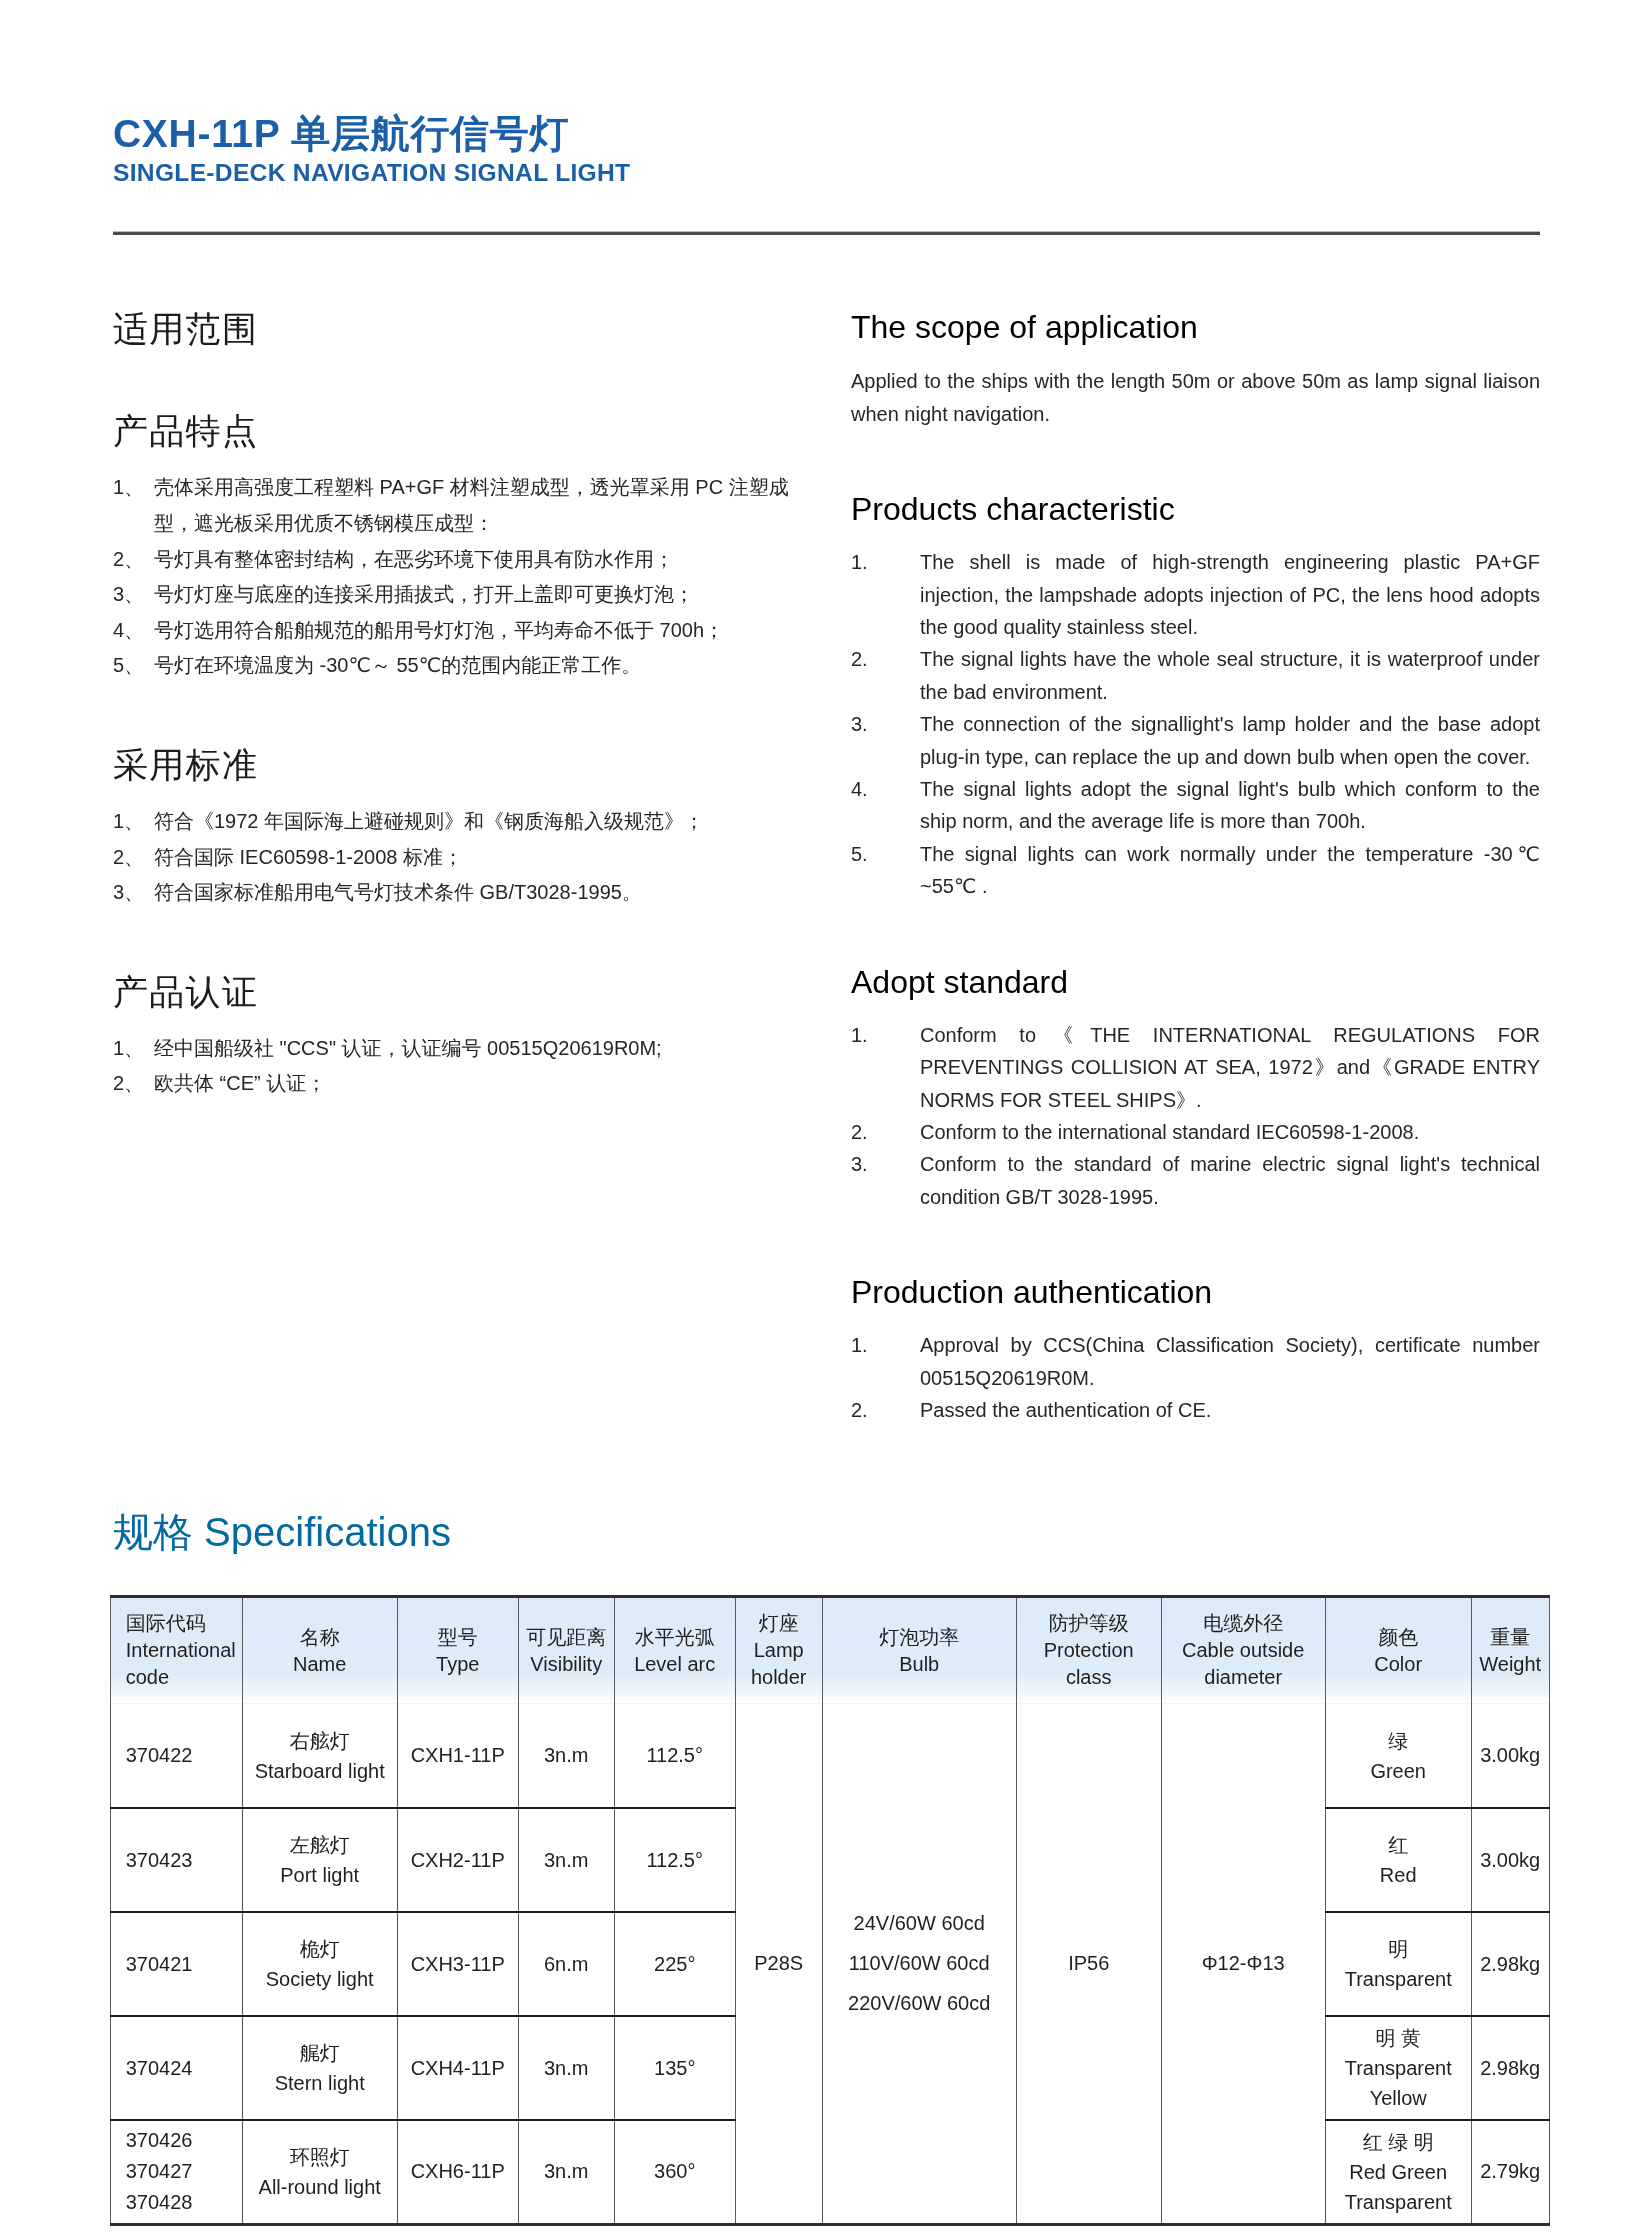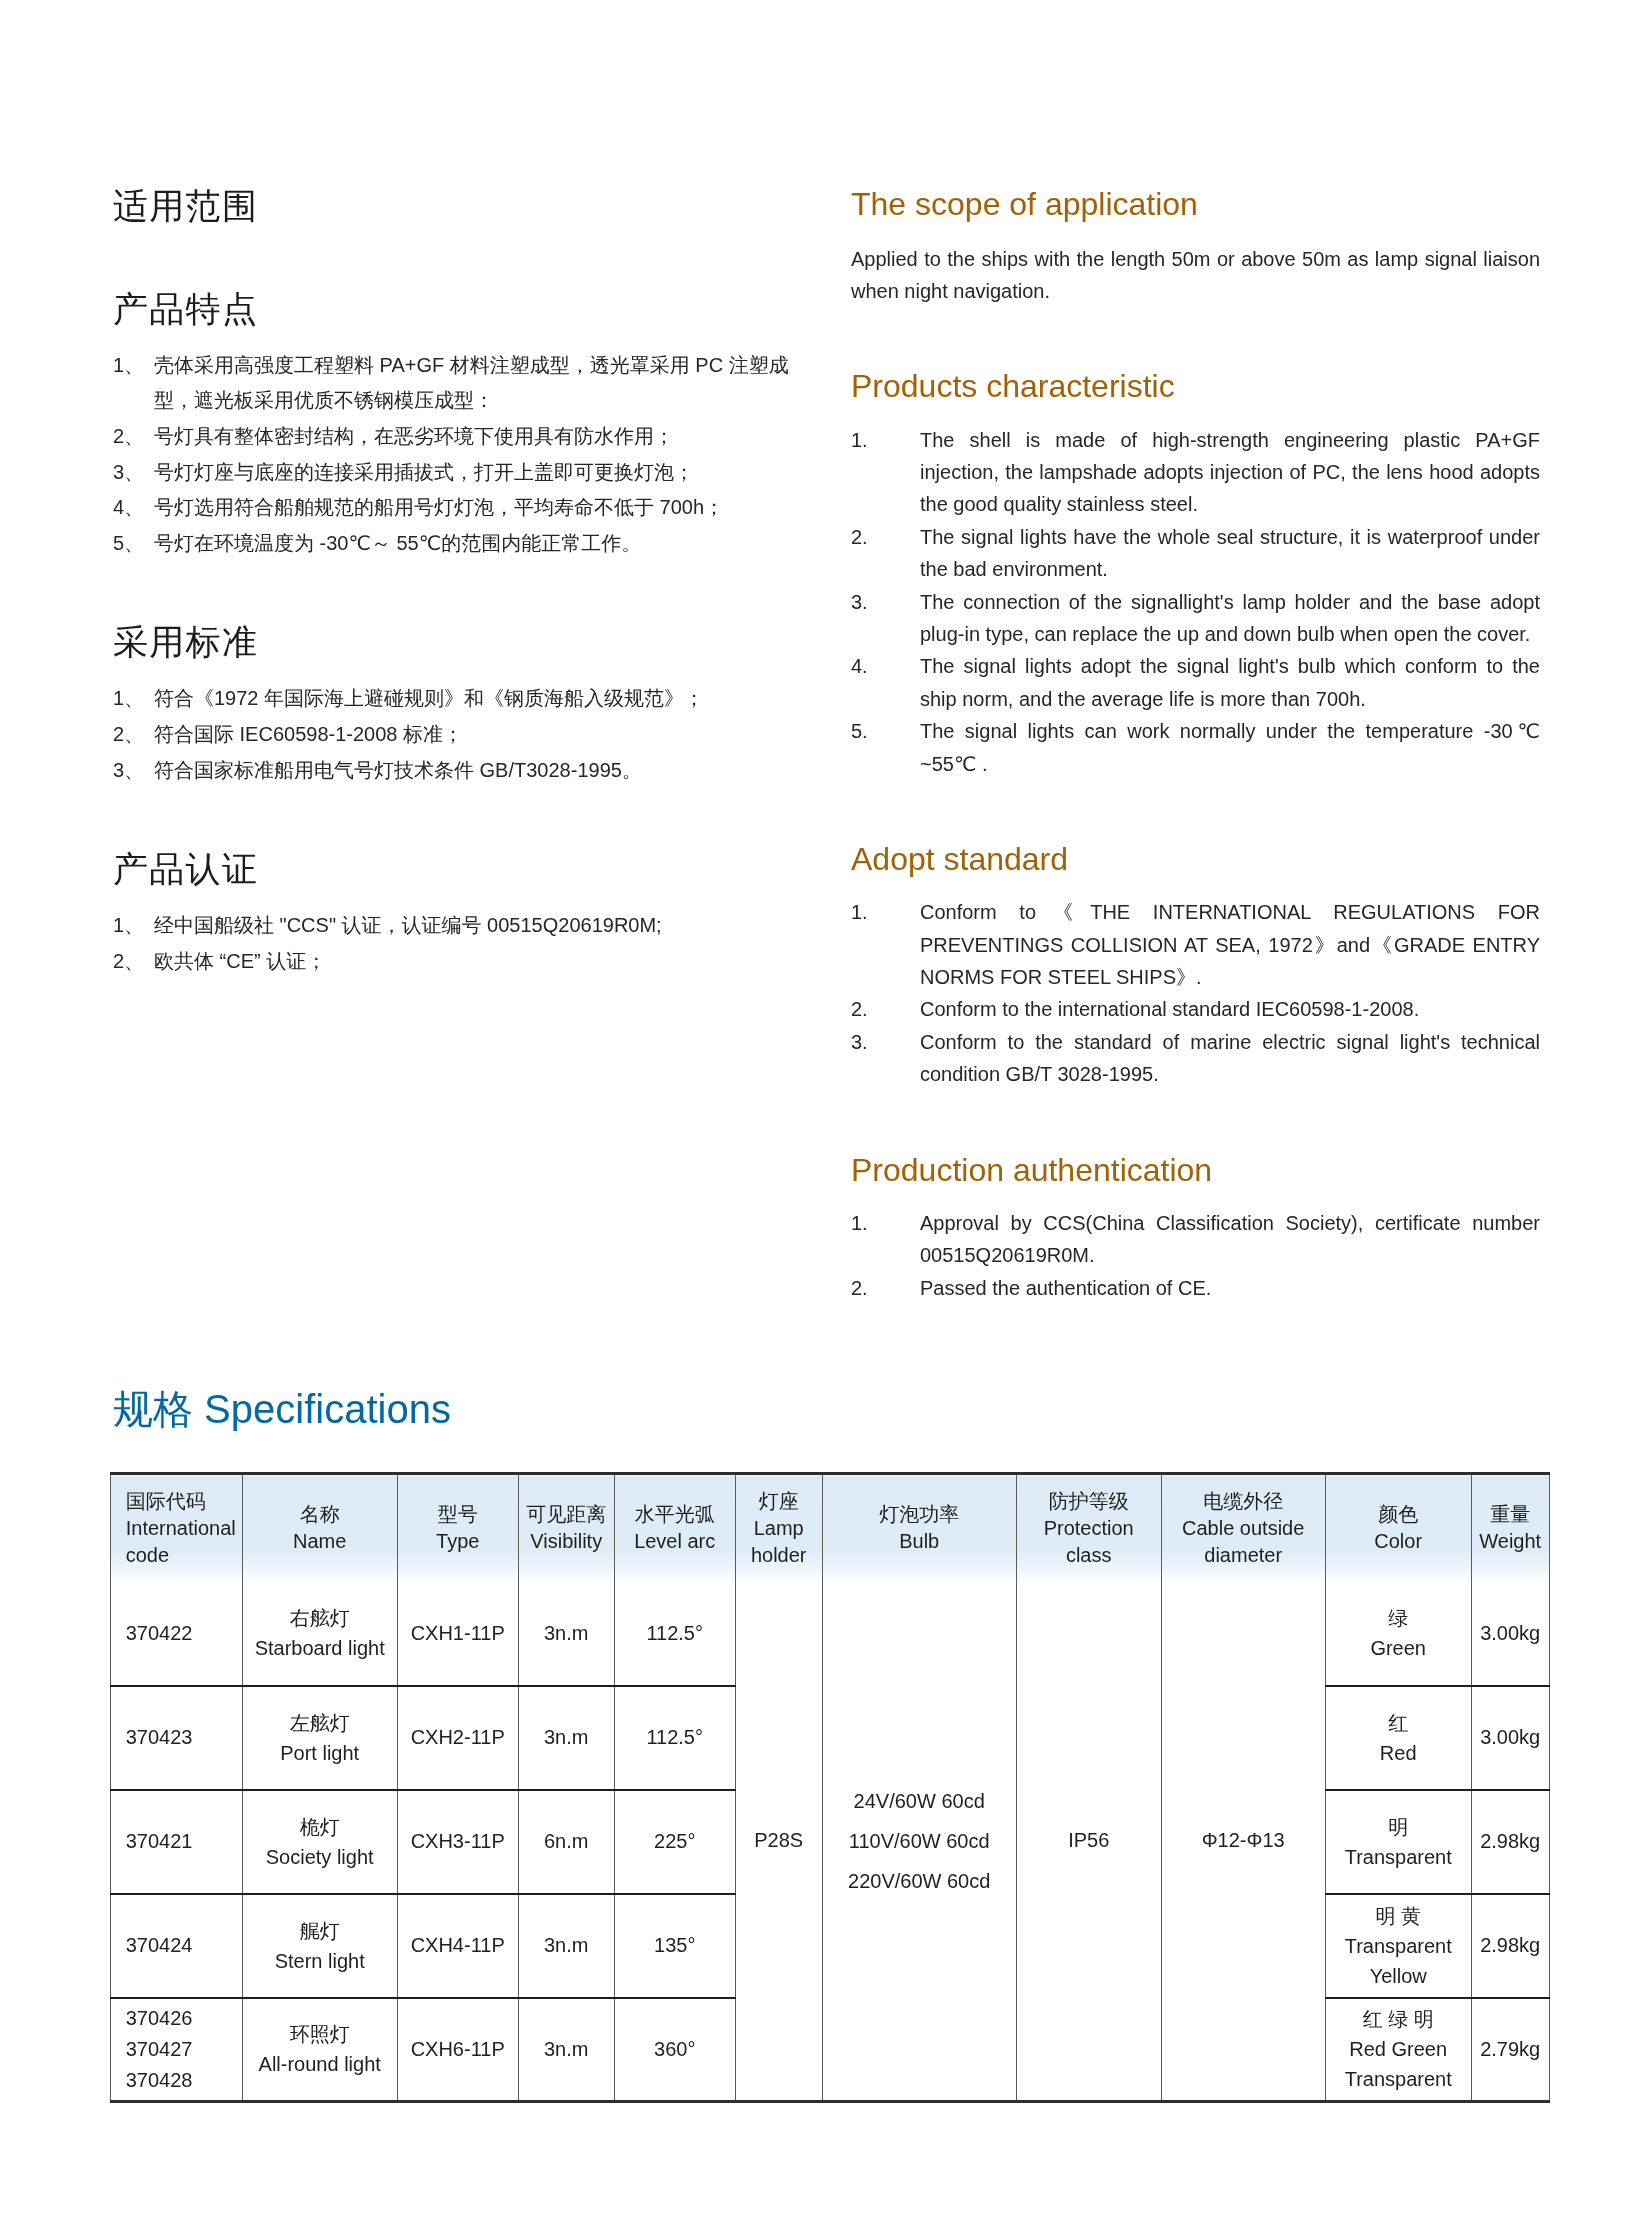--- a/index.html
+++ b/index.html
@@ -15,21 +15,21 @@
   .doc-title { margin: 0; font-size: 39px; line-height: 1.12; font-weight: bold; color: #1b5fa8; letter-spacing: 0.7px; }
   .doc-subtitle { margin: 2.7px 0 0 0; font-size: 24.6px; line-height: 1.2; font-weight: bold; color: #1b5fa8; letter-spacing: 0.3px; }
   .rule { height: 2.7px; background: #4a4a4a; border-top: 0.7px solid #bdbdbd; margin-top: 43px; }
 
   
   .columns { display: flex; gap: 33px; align-items: flex-start; }
   .col-left  { width: 705px; flex: 0 0 705px; }
   .col-right { flex: 1; min-width: 0; }
 
   .sec-h-zh { margin: 0; font-size: 35px; line-height: 1.25; font-weight: 500; color: #1c1c1c; letter-spacing: 1.3px; }
-  .sec-h-en { margin: 0; font-size: 32px; line-height: 1.25; font-weight: 400; color: #a16207; }
+  .sec-h-en { margin: 0; font-size: 32px; line-height: 1.25; font-weight: 400; color: #000000; }
   .mt-first { margin-top: 72px; }
   .mt-sec   { margin-top: 59px; }
   .para { margin: 18.6px 0 0 0; font-size: 20px; line-height: 1.75; color: #262626; }
   .col-right .para { line-height: 1.62; text-align: justify; }
   .vlist { margin-top: 17.3px; }
   .li { display: flex; align-items: flex-start; font-size: 20px; line-height: 1.78; color: #262626; }
   .col-right .li { line-height: 1.62; }
   .li .num { flex: 0 0 41px; }
   .col-right .li .num { flex: 0 0 33px; }
   .li .txt { flex: 1; min-width: 0; }
@@ -57,20 +57,25 @@
   .cell-line { display: block; }
   .bulb-cell .cell-line { line-height: 2.0; }
   .name-cell .cell-line, .color-cell .cell-line { line-height: 1.5; }
   .codes-cell .cell-line { line-height: 1.55; }
 </style>
 </head>
 <body>
 
 <div class="page">
 
+  <div>
+    <h1 class="doc-title">CXH-11P 单层航行信号灯</h1>
+    <h2 class="doc-subtitle">SINGLE-DECK NAVIGATION SIGNAL LIGHT</h2>
+    <div class="rule"></div>
+  </div>
 
   <div class="columns">
 
     <div class="col-left">
 
       <h3 class="sec-h-zh mt-first">适用范围</h3>
 
       <h3 class="sec-h-zh mt-sec">产品特点</h3>
       <div class="vlist">
         <div class="li">

